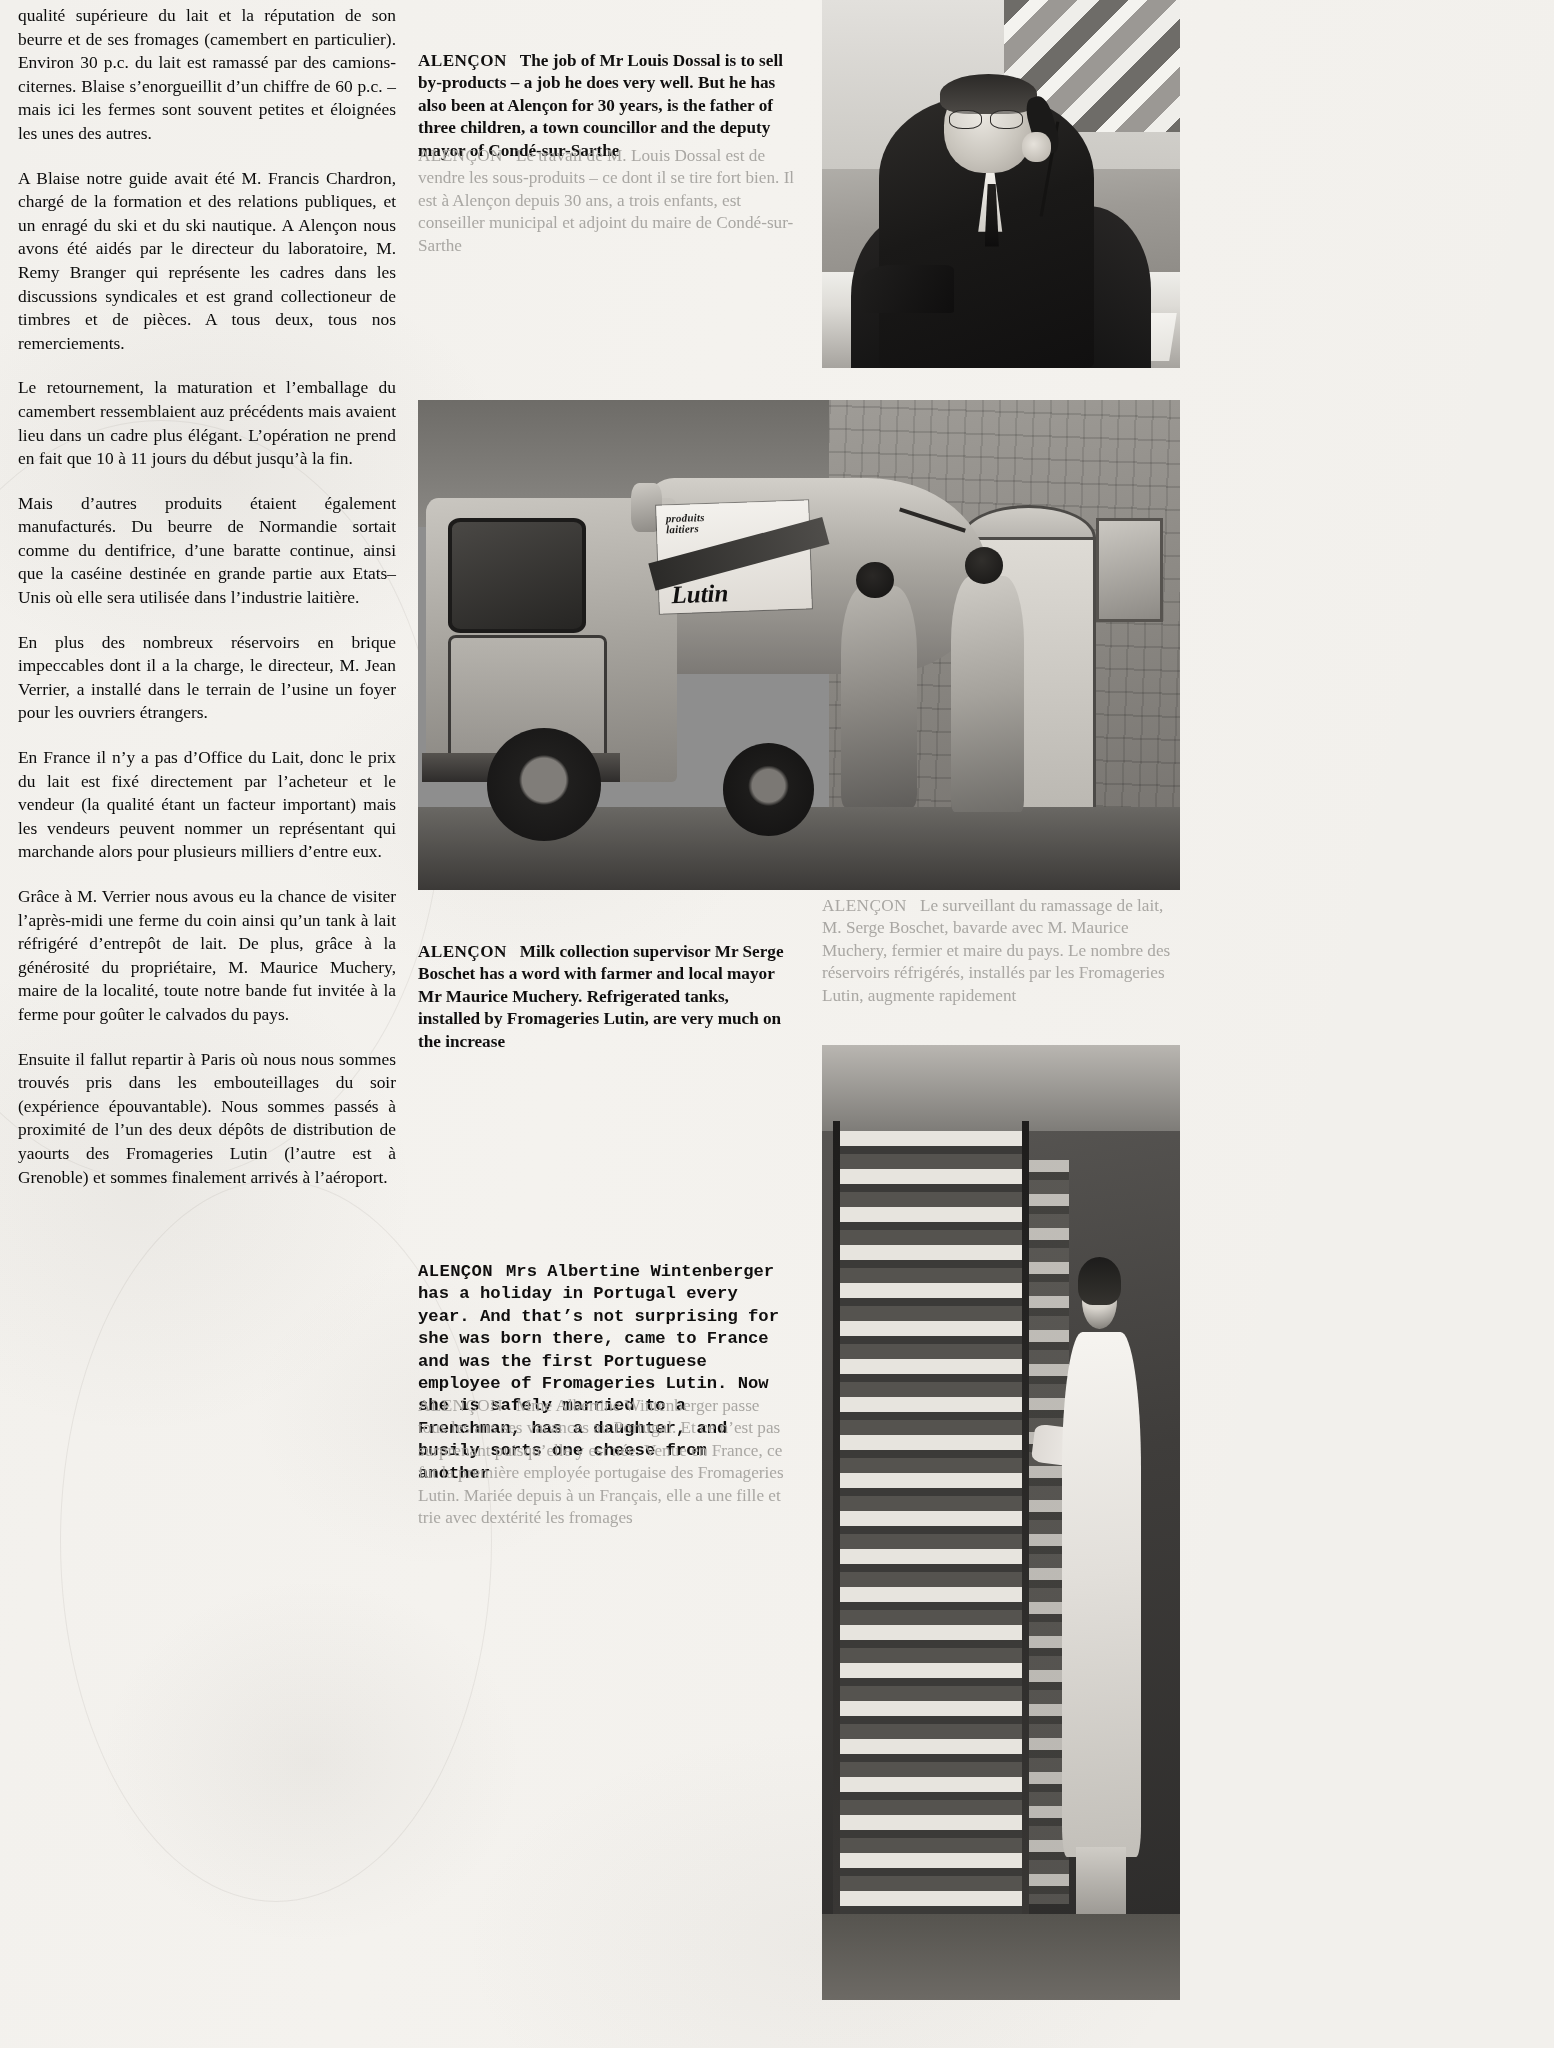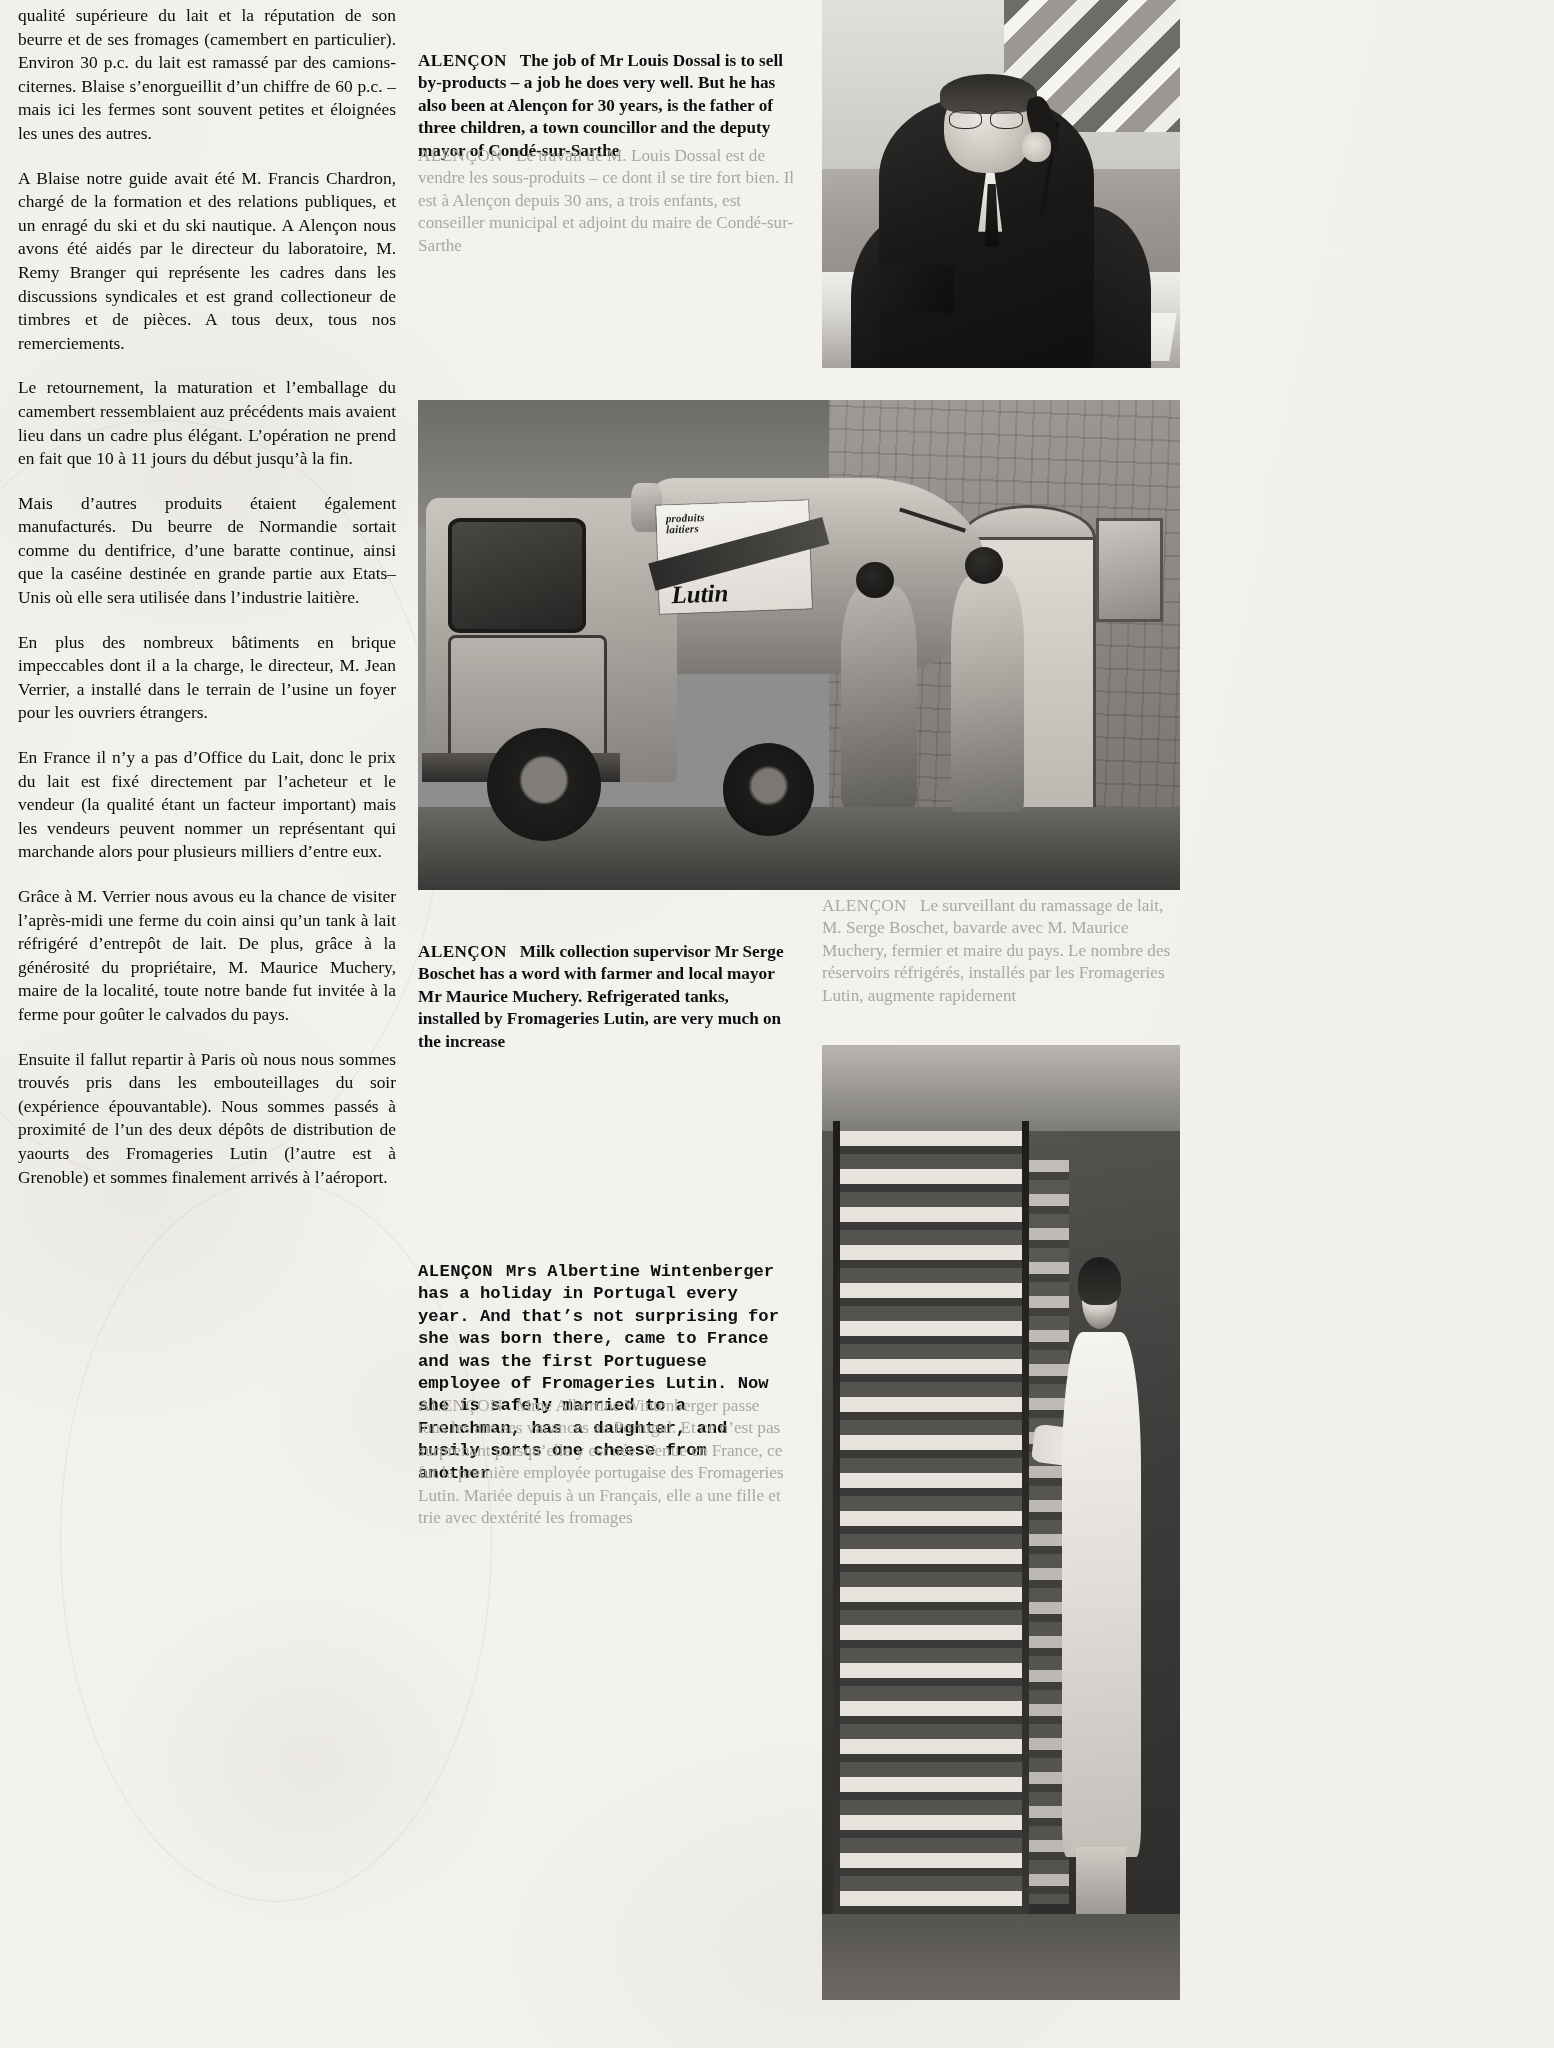--- a/index.html
+++ b/index.html
@@ -359,21 +359,21 @@
 <div class="watermark-curve" style="left:-120px;top:420px;width:560px;height:760px;"></div>
 <div class="watermark-curve" style="left:60px;top:1180px;width:430px;height:720px;"></div>
 
 <div class="page">
 
   <div class="left-col">
     <p>qualité supérieure du lait et la réputation de son beurre et de ses fromages (camembert en particulier). Environ 30 p.c. du lait est ramassé par des camions-citernes. Blaise s’enorgueillit d’un chiffre de 60 p.c. – mais ici les fermes sont souvent petites et éloignées les unes des autres.</p>
     <p>A Blaise notre guide avait été M. Francis Chardron, chargé de la formation et des relations publiques, et un enragé du ski et du ski nautique. A Alençon nous avons été aidés par le directeur du laboratoire, M. Remy Branger qui représente les cadres dans les discussions syndicales et est grand collectioneur de timbres et de pièces. A tous deux, tous nos remerciements.</p>
     <p>Le retournement, la maturation et l’emballage du camembert ressemblaient auz précédents mais avaient lieu dans un cadre plus élégant. L’opération ne prend en fait que 10 à 11 jours du début jusqu’à la fin.</p>
     <p>Mais d’autres produits étaient également manufacturés. Du beurre de Normandie sortait comme du dentifrice, d’une baratte continue, ainsi que la caséine destinée en grande partie aux Etats–Unis où elle sera utilisée dans l’industrie laitière.</p>
-    <p>En plus des nombreux bâtiments en brique impeccables dont il a la charge, le directeur, M. Jean Verrier, a installé dans le terrain de l’usine un foyer pour les ouvriers étrangers.</p>
+    <p>En plus des nombreux réservoirs en brique impeccables dont il a la charge, le directeur, M. Jean Verrier, a installé dans le terrain de l’usine un foyer pour les ouvriers étrangers.</p>
     <p>En France il n’y a pas d’Office du Lait, donc le prix du lait est fixé directement par l’acheteur et le vendeur (la qualité étant un facteur important) mais les vendeurs peuvent nommer un représentant qui marchande alors pour plusieurs milliers d’entre eux.</p>
     <p>Grâce à M. Verrier nous avous eu la chance de visiter l’après-midi une ferme du coin ainsi qu’un tank à lait réfrigéré d’entrepôt de lait. De plus, grâce à la générosité du propriétaire, M. Maurice Muchery, maire de la localité, toute notre bande fut invitée à la ferme pour goûter le calvados du pays.</p>
     <p>Ensuite il fallut repartir à Paris où nous nous sommes trouvés pris dans les embouteillages du soir (expérience épouvantable). Nous sommes passés à proximité de l’un des deux dépôts de distribution de yaourts des Fromageries Lutin (l’autre est à Grenoble) et sommes finalement arrivés à l’aéroport.</p>
   </div>
 
   <div class="photo" id="photo-man">
     <div class="p1-bg"></div>
     <div class="p1-wall"></div>
     <div class="p1-stripes"></div>
     <div class="p1-desk"></div>

